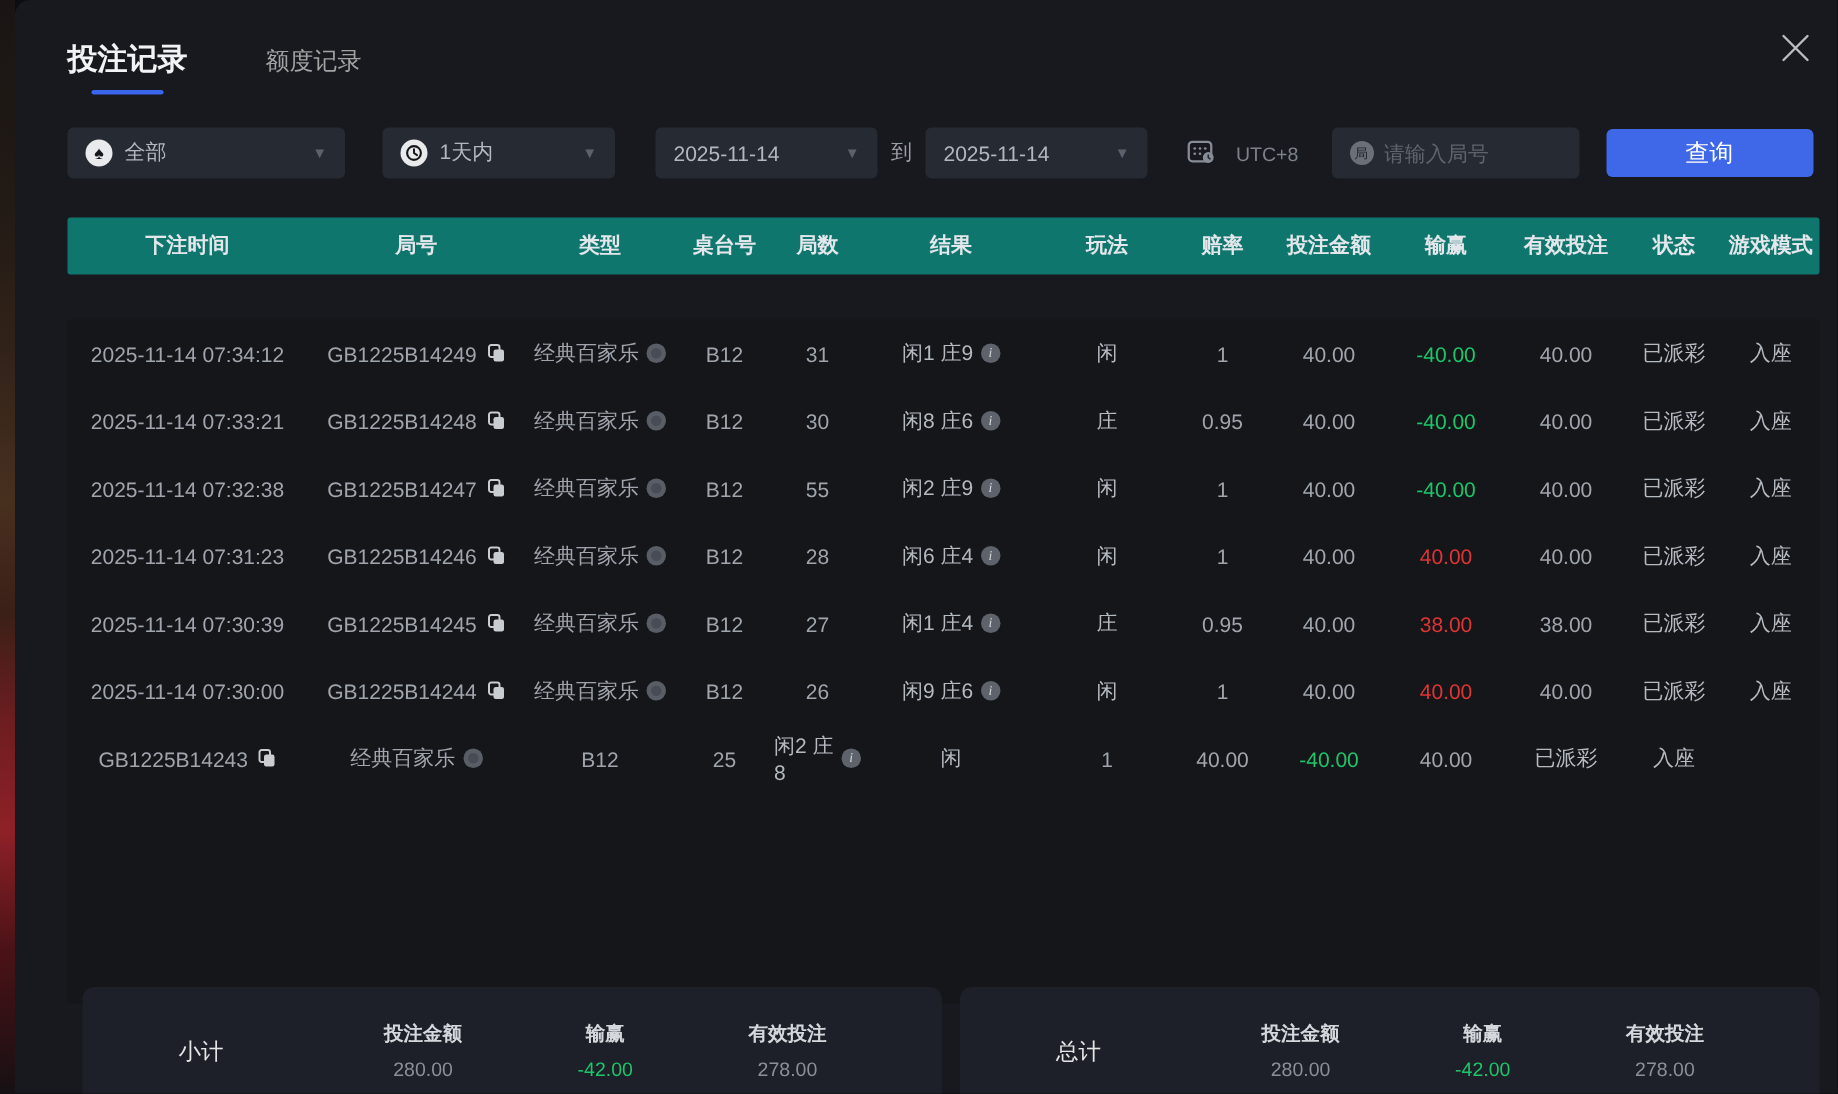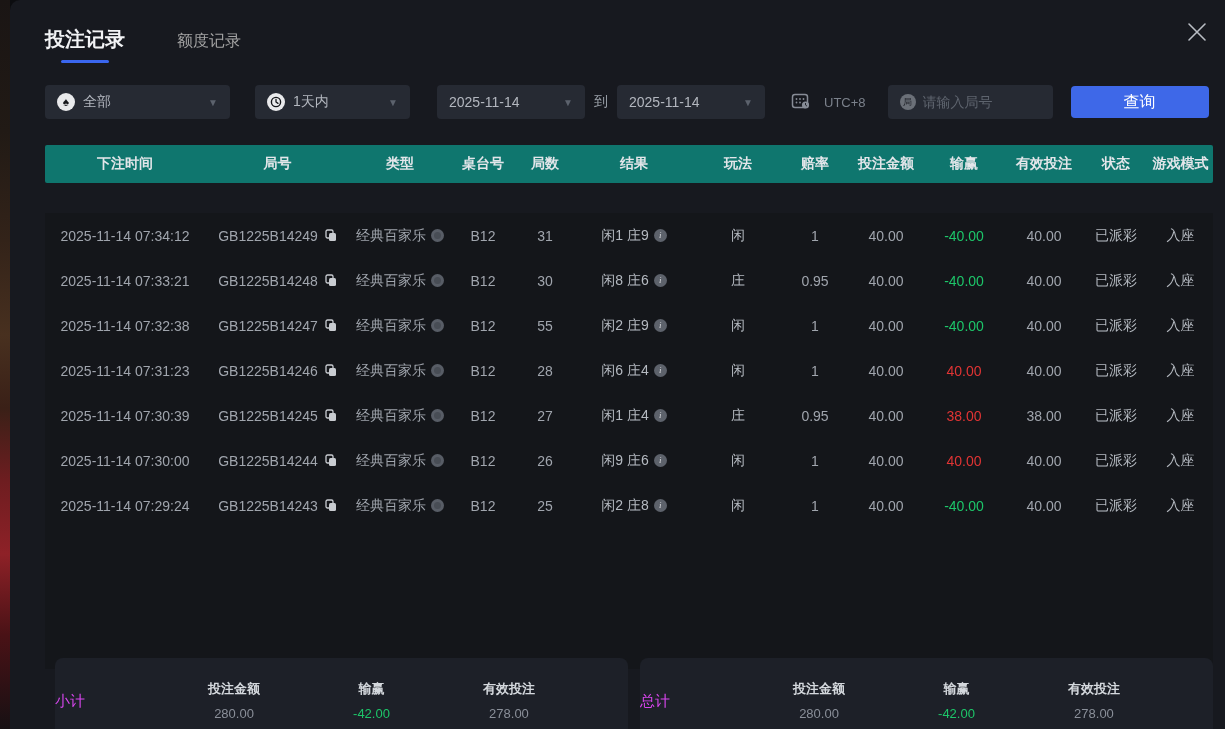--- a/index.html
+++ b/index.html
@@ -80,21 +80,21 @@
   .mini-circle.dim::after { content:""; position:absolute; inset:3px; border-radius:50%; background:#484d55; }
   .info-circle {
     width:13px; height:13px; border-radius:50%; background:#5d626b; flex:none;
     color:#d8dade; font-size:9px; font-family:"Liberation Serif",serif; font-style:italic;
     display:inline-flex; align-items:center; justify-content:center; line-height:1;
   }
   .copy-ic { flex:none; margin-left:2px; }
   
   .summaries { position:absolute; left:45px; right:12px; top:658px; display:flex; gap:12px; }
   .panel { flex:1; background:#1d2028; border-radius:8px; height:86px; display:flex; align-items:center; }
-  .panel-label { color:#d946ef; font-size:15px; flex:none; }
+  .panel-label { margin-left:64px; color:#e5e5e5; font-size:15px; flex:none; }
   .sum-cols { flex:1; display:flex; justify-content:space-evenly; margin-left:30px; }
   .sum-col { text-align:center; }
   .sum-col b { display:block; color:#d4d8dd; font-size:13px; font-weight:700; margin-bottom:6px; }
   .sum-col i { font-style:normal; color:#8a8f99; font-size:13px;margin-top:12px; }
 </style>
 </head>
 <body>
 
 <div class="backdrop-strip"></div>
 
@@ -451,23 +451,20 @@
             <span>40.00</span>
           </div>
           <div class="cell c-status">
             <span>已派彩</span>
           </div>
           <div class="cell c-mode">
             <span>入座</span>
           </div>
         </div>
         <div class="trow grid-row">
-          <div class="cell c-time">
-            <span>2025-11-14 07:29:24</span>
-          </div>
           <div class="cell c-round">
             <span>GB1225B14243</span>
             <svg width="12" height="13" viewBox="0 0 12 13" class="copy-ic">
               <rect x="1" y="1" width="7" height="8" rx="1.5" fill="none" stroke="#c9ccd1" stroke-width="1.3"></rect>
               <rect x="4" y="4" width="7" height="8" rx="1.5" fill="#c9ccd1"></rect>
             </svg>
           </div>
           <div class="cell c-type">
             <span>经典百家乐</span>
             <span class="mini-circle dim"></span>

